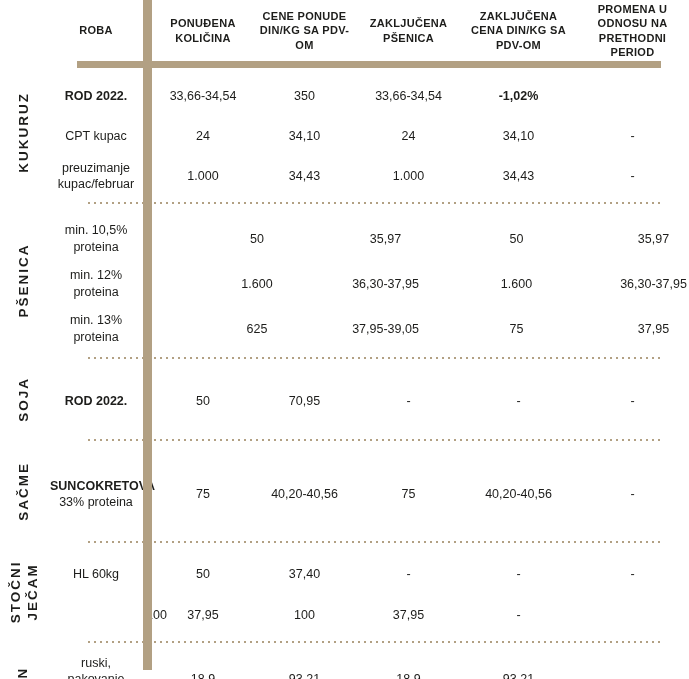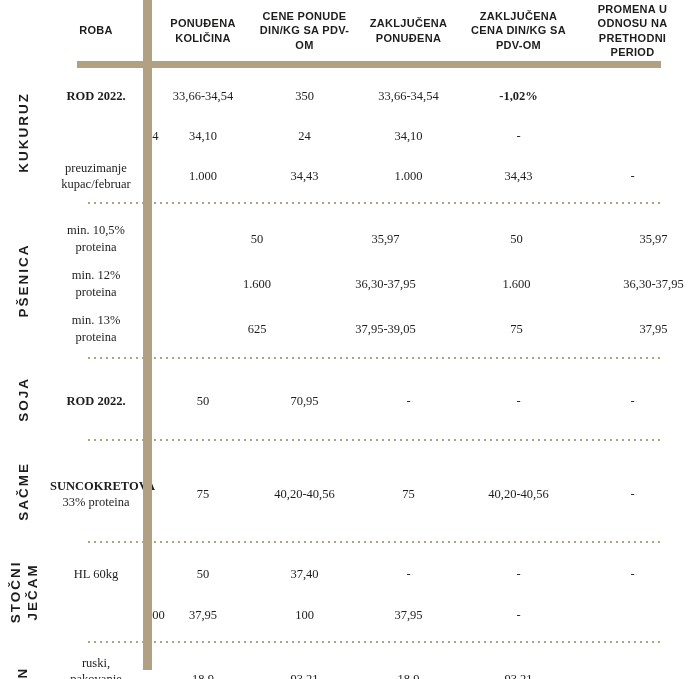--- a/index.html
+++ b/index.html
@@ -64,21 +64,20 @@
     letter-spacing:2px;
     white-space:pre-line;
     text-align:center;
     line-height:1.25;
   }
   .rows{flex:1;}
   .row{
     display:grid;
     grid-template-columns:96px 9px 100px 103px 105px 115px 113px;
     align-items:center;
-    font-family:Liberation Serif, serif;
   }
   .cell{
     font-size:12.5px;
     text-align:center;
     line-height:1.3;
     white-space:pre-line;
     padding:2px 2px;
   }
   .bold{font-weight:bold;}
   .dotted-sep{
@@ -99,21 +98,21 @@
 
 <div class="page">
   <div class="vbar"></div>
 
   <div class="header">
     <div class="hcell"></div>
     <div class="hcell">ROBA</div>
     <div class="hcell"></div>
     <div class="hcell">PONUĐENA KOLIČINA</div>
     <div class="hcell">CENE PONUDE DIN/KG SA PDV-OM</div>
-    <div class="hcell">ZAKLJUČENA PONUĐENA</div>
+    <div class="hcell">ZAKLJUČENA PŠENICA</div>
     <div class="hcell">ZAKLJUČENA CENA DIN/KG SA PDV-OM</div>
     <div class="hcell">PROMENA U ODNOSU NA PRETHODNI PERIOD</div>
   </div>
 
   <div class="thick-line"></div>
 
   <div id="table-body">
       <div class="group g1">
         <div class="vlabel">
           <span>KUKURUZ</span>
@@ -121,20 +120,21 @@
         <div class="rows">
           <div class="row">
             <div class="cell bold">ROD 2022.</div>
             <div></div>
             <div class="cell">33,66-34,54</div>
             <div class="cell">350</div>
             <div class="cell">33,66-34,54</div>
             <div class="cell bold">-1,02%</div>
           </div>
           <div class="row">
+            <div class="cell">CPT kupac</div>
             <div></div>
             <div class="cell">24</div>
             <div class="cell">34,10</div>
             <div class="cell">24</div>
             <div class="cell">34,10</div>
             <div class="cell">-</div>
           </div>
           <div class="row">
             <div class="cell">preuzimanje
 kupac/februar</div>

